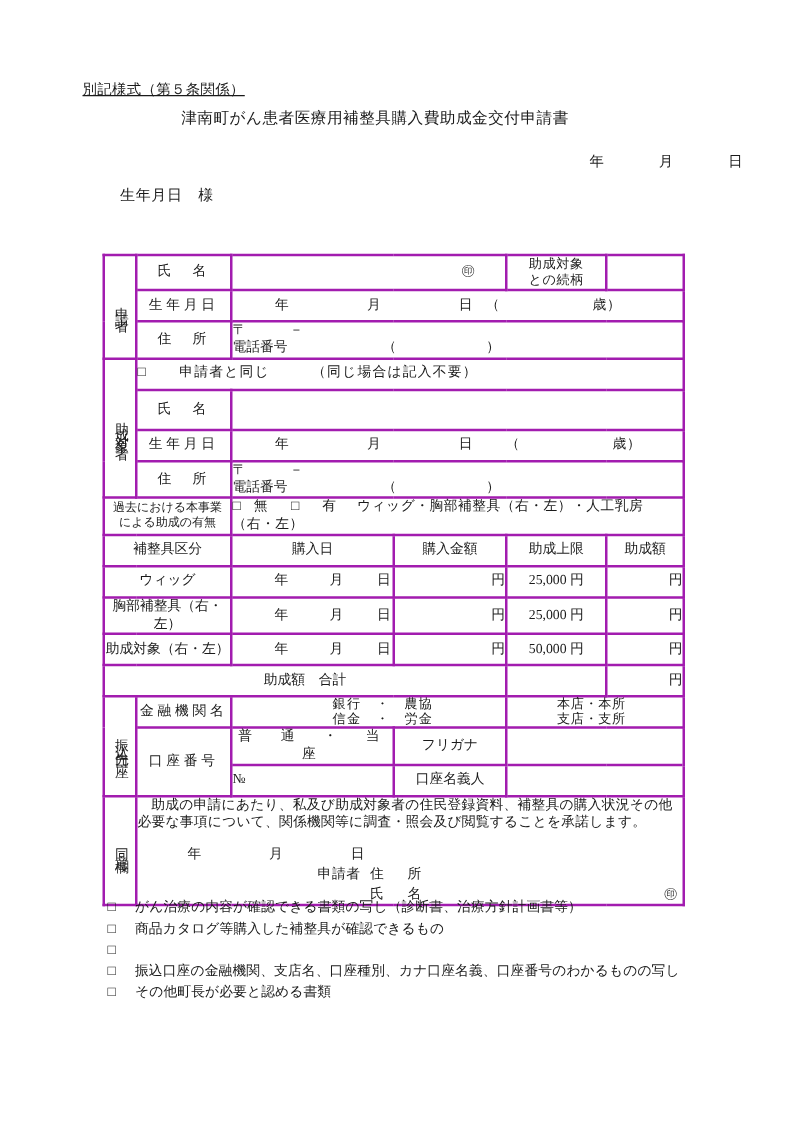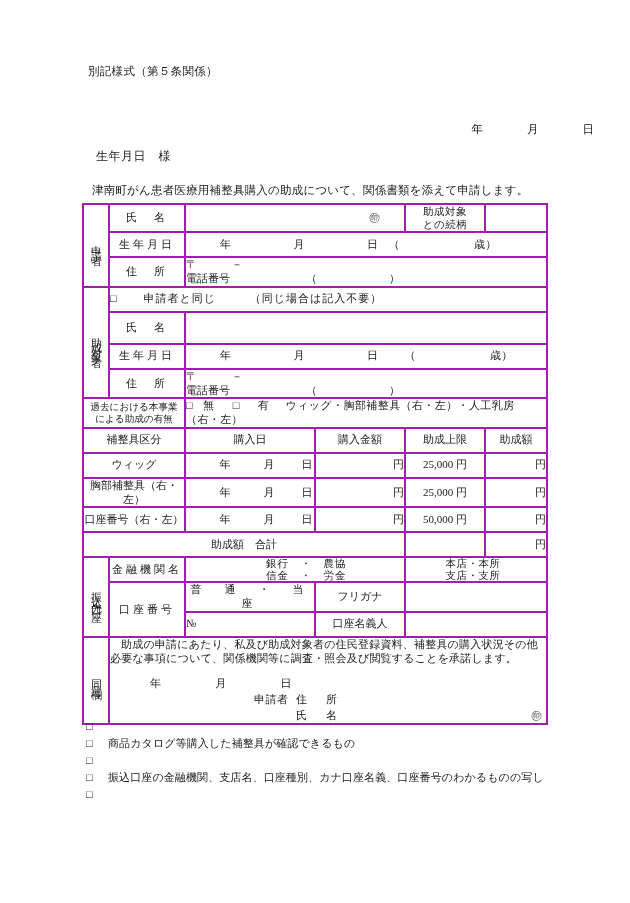--- a/index.html
+++ b/index.html
@@ -19,24 +19,25 @@
   .page {
     position: relative;
     width: 630px;
     height: 903px;
     box-sizing: border-box;
   }
 
   
   .form-id {
     position: absolute;
-    left: 88px;
+    left: 66px;
     top: 64px;
     font-size: 11.5px;
     letter-spacing: 0.3px;
+    text-decoration: underline;
   }
   .doc-title {
     position: absolute;
     left: 0;
     right: 30px;
     top: 86px;
     text-align: center;
     font-size: 12.5px;
     letter-spacing: 0.4px;
   }
@@ -252,29 +253,29 @@
     font-size: 11px;
   }
   .attach-item .txt { letter-spacing: 0.1px; }
 </style>
 </head>
 <body>
 
 <div class="page">
 
   <div class="form-id">別記様式（第５条関係）</div>
+  <div class="doc-title">津南町がん患者医療用補整具購入費助成金交付申請書</div>
 
   <div class="date-line">
     <span>年</span>
     <span>月</span>
     <span>日</span>
   </div>
 
   <div class="addressee">生年月日　様</div>
-  <div class="lead">津南町がん患者医療用補整具購入の助成について、関係書類を添えて申請します。</div>
 
   <table class="main-table">
     <colgroup>
       <col style="width:26px">
       <col style="width:76px">
       <col style="width:130px">
       <col style="width:90px">
       <col style="width:80px">
       <col style="width:62px">
     </colgroup>
@@ -427,21 +428,21 @@
             <span class="s2">月</span>
             <span class="s3">日</span>
           </div>
         </td>
         <td class="rgt">円</td>
         <td class="ctr">25,000 円</td>
         <td class="rgt">円</td>
       </tr>
 
       <tr>
-        <td class="ctr" colspan="2">口座番号（右・左）</td>
+        <td class="ctr" colspan="2">助成対象（右・左）</td>
         <td>
           <div class="datecells">
             <span class="s1">年</span>
             <span class="s2">月</span>
             <span class="s3">日</span>
           </div>
         </td>
         <td class="rgt">円</td>
         <td class="ctr">50,000 円</td>
         <td class="rgt">円</td>
@@ -508,30 +509,32 @@
         </td>
       </tr>
 
     </tbody>
   </table>
 
   <div class="attach">
 
     <div class="attach-item">
       <span class="box">□</span>
+      <span class="txt">がん治療の内容が確認できる書類の写し（診断書、治療方針計画書等）</span>
     </div>
     <div class="attach-item">
       <span class="box">□</span>
       <span class="txt">商品カタログ等購入した補整具が確認できるもの</span>
     </div>
     <div class="attach-item">
       <span class="box">□</span>
     </div>
     <div class="attach-item">
       <span class="box">□</span>
       <span class="txt">振込口座の金融機関、支店名、口座種別、カナ口座名義、口座番号のわかるものの写し</span>
     </div>
     <div class="attach-item">
       <span class="box">□</span>
+      <span class="txt">その他町長が必要と認める書類</span>
     </div>
   </div>
 
 </div>
 
 </body></html>

